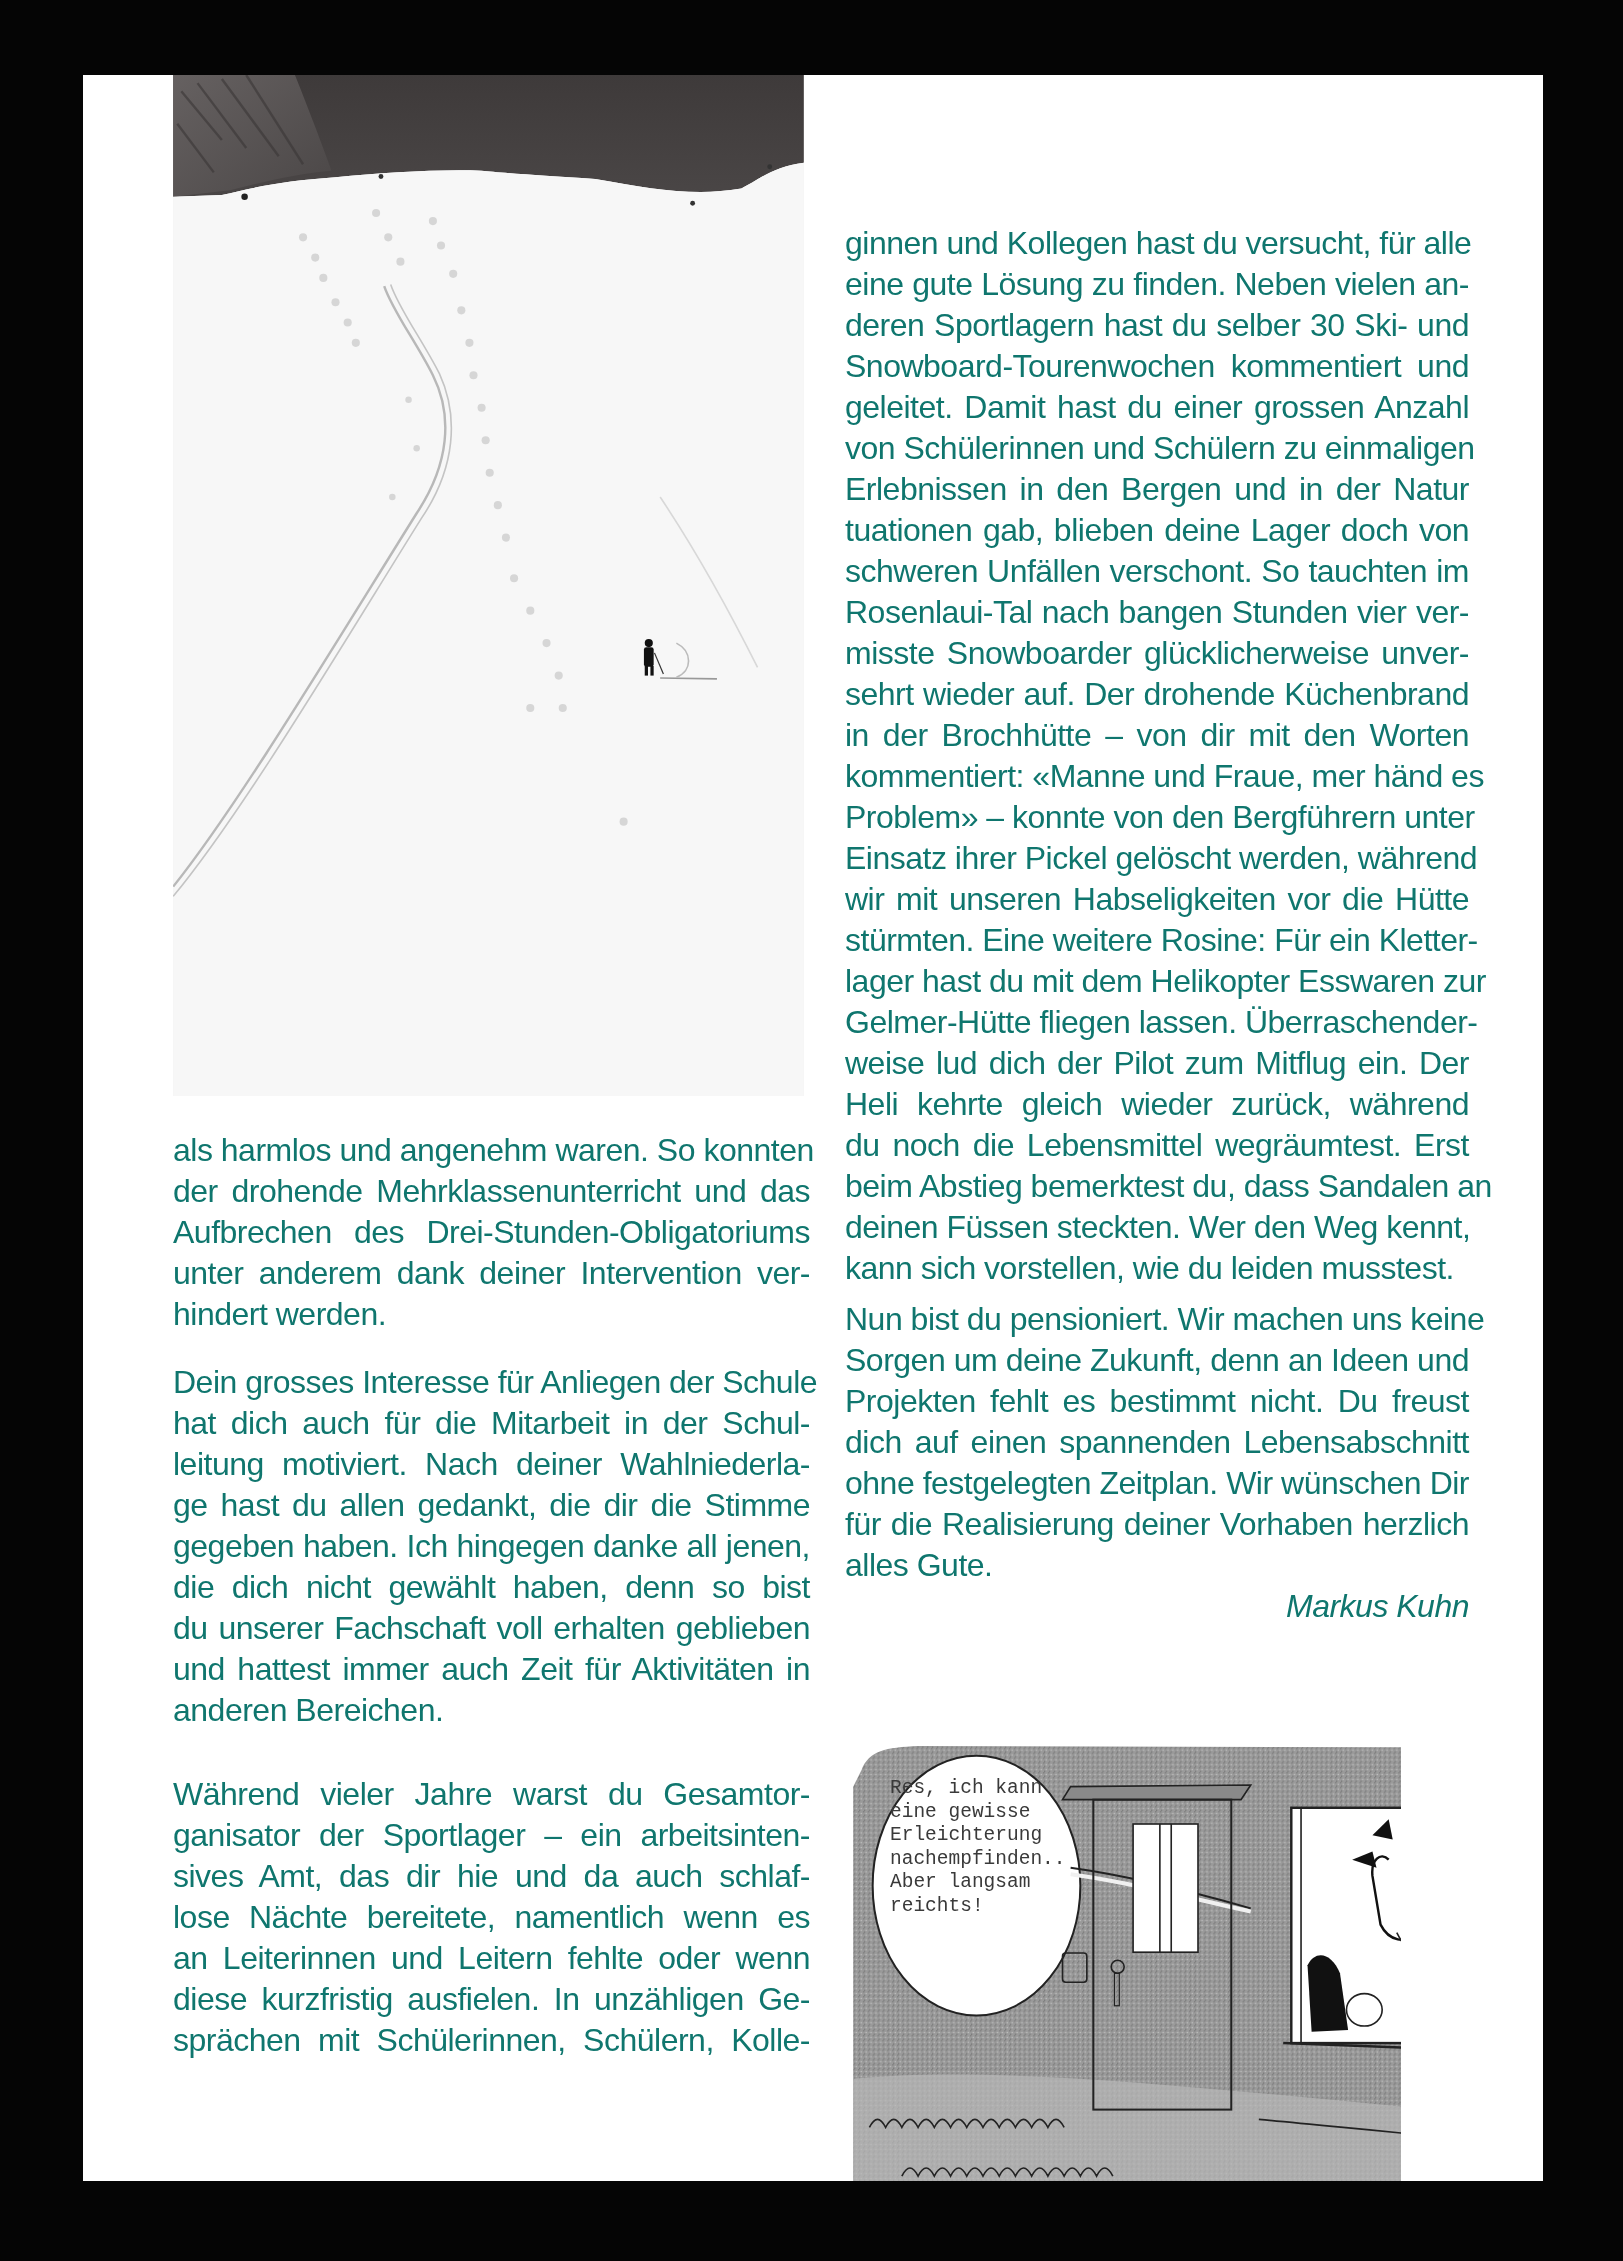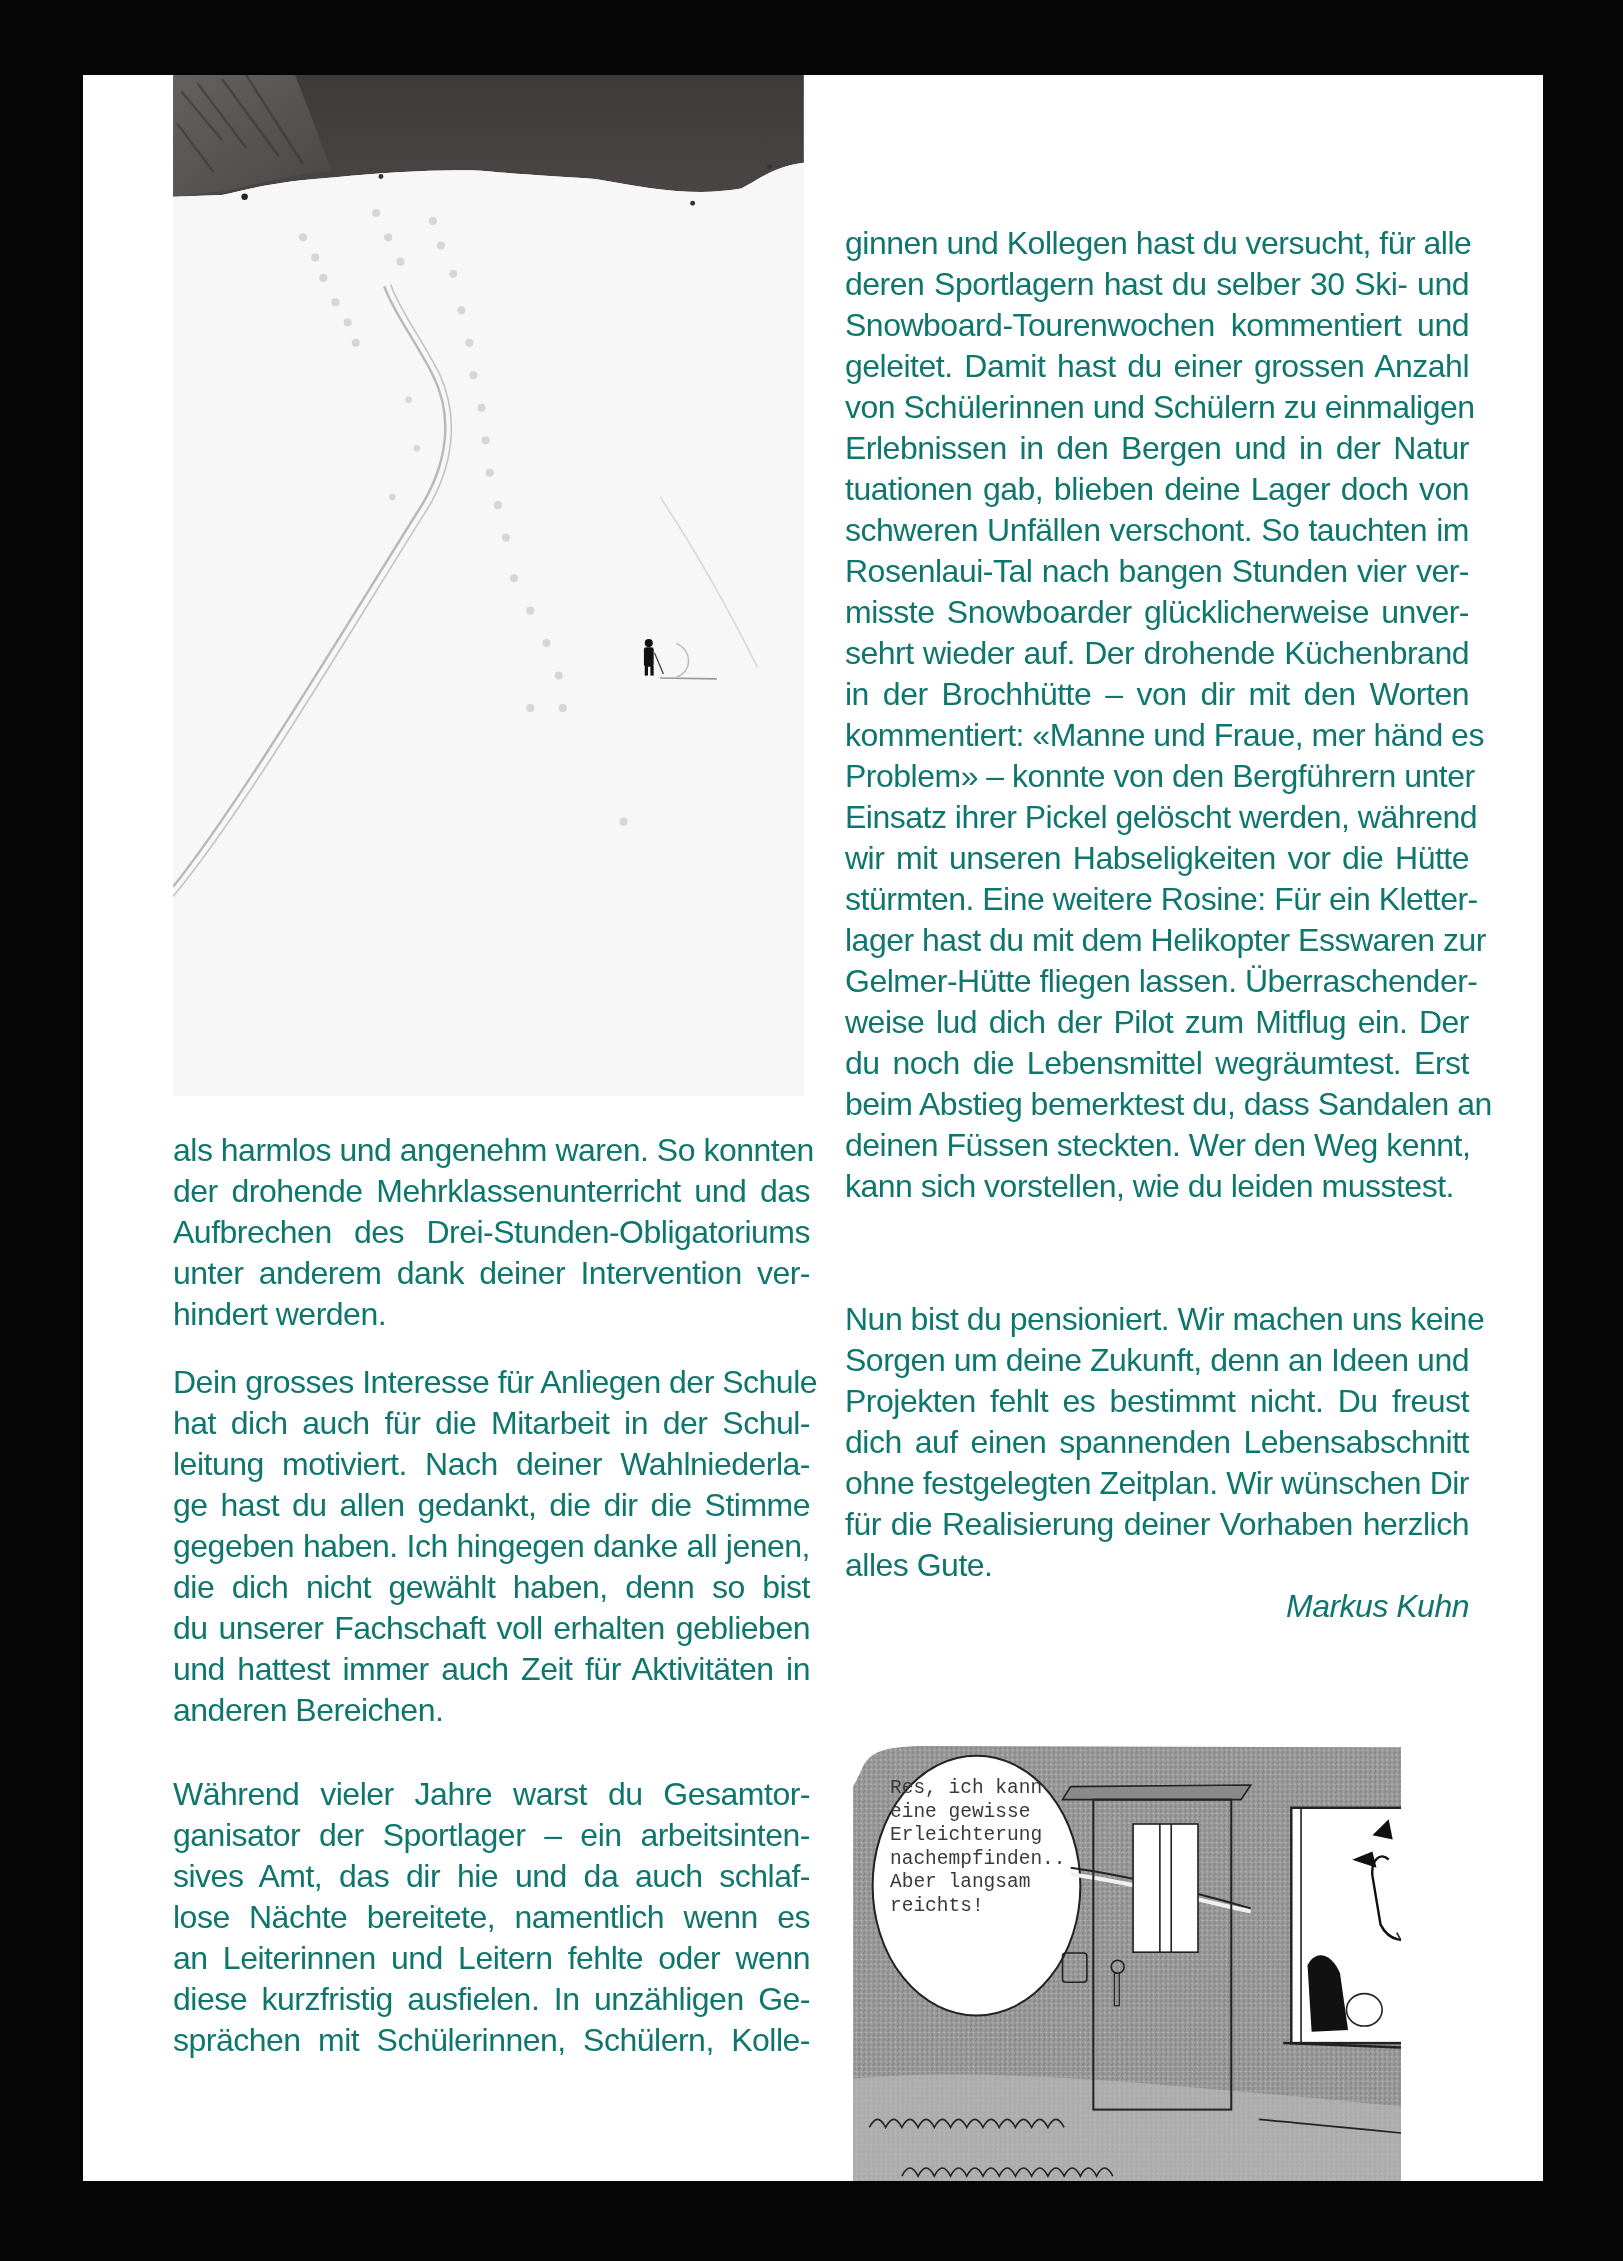--- a/index.html
+++ b/index.html
@@ -160,39 +160,41 @@
     <span class="line">ganisator der Sportlager – ein arbeitsinten-</span>
     <span class="line">sives Amt, das dir hie und da auch schlaf-</span>
     <span class="line">lose Nächte bereitete, namentlich wenn es</span>
     <span class="line">an Leiterinnen und Leitern fehlte oder wenn</span>
     <span class="line">diese kurzfristig ausfielen. In unzähligen Ge-</span>
     <span class="line">sprächen mit Schülerinnen, Schülern, Kolle-</span>
   </div>
 
   <div class="col right-col" style="top:148px;">
     <span class="line">ginnen und Kollegen hast du versucht, für alle</span>
+    <span class="line">eine gute Lösung zu finden. Neben vielen an-</span>
     <span class="line">deren Sportlagern hast du selber 30 Ski- und</span>
     <span class="line">Snowboard-Tourenwochen kommentiert und</span>
     <span class="line">geleitet. Damit hast du einer grossen Anzahl</span>
     <span class="line">von Schülerinnen und Schülern zu einmaligen</span>
     <span class="line">Erlebnissen in den Bergen und in der Natur</span>
     <span class="line">tuationen gab, blieben deine Lager doch von</span>
     <span class="line">schweren Unfällen verschont. So tauchten im</span>
     <span class="line">Rosenlaui-Tal nach bangen Stunden vier ver-</span>
     <span class="line">misste Snowboarder glücklicherweise unver-</span>
     <span class="line">sehrt wieder auf. Der drohende Küchenbrand</span>
     <span class="line">in der Brochhütte – von dir mit den Worten</span>
     <span class="line">kommentiert: «Manne und Fraue, mer händ es</span>
     <span class="line">Problem» – konnte von den Bergführern unter</span>
     <span class="line">Einsatz ihrer Pickel gelöscht werden, während</span>
     <span class="line">wir mit unseren Habseligkeiten vor die Hütte</span>
     <span class="line">stürmten. Eine weitere Rosine: Für ein Kletter-</span>
     <span class="line">lager hast du mit dem Helikopter Esswaren zur</span>
     <span class="line">Gelmer-Hütte fliegen lassen. Überraschender-</span>
     <span class="line">weise lud dich der Pilot zum Mitflug ein. Der</span>
+    <span class="line">Heli kehrte gleich wieder zurück, während</span>
     <span class="line">du noch die Lebensmittel wegräumtest. Erst</span>
     <span class="line">beim Abstieg bemerktest du, dass Sandalen an</span>
     <span class="line">deinen Füssen steckten. Wer den Weg kennt,</span>
     <span class="line last">kann sich vorstellen, wie du leiden musstest.</span>
   </div>
 
   <div class="col right-col" style="top:1224px;">
     <span class="line">Nun bist du pensioniert. Wir machen uns keine</span>
     <span class="line">Sorgen um deine Zukunft, denn an Ideen und</span>
     <span class="line">Projekten fehlt es bestimmt nicht. Du freust</span>

